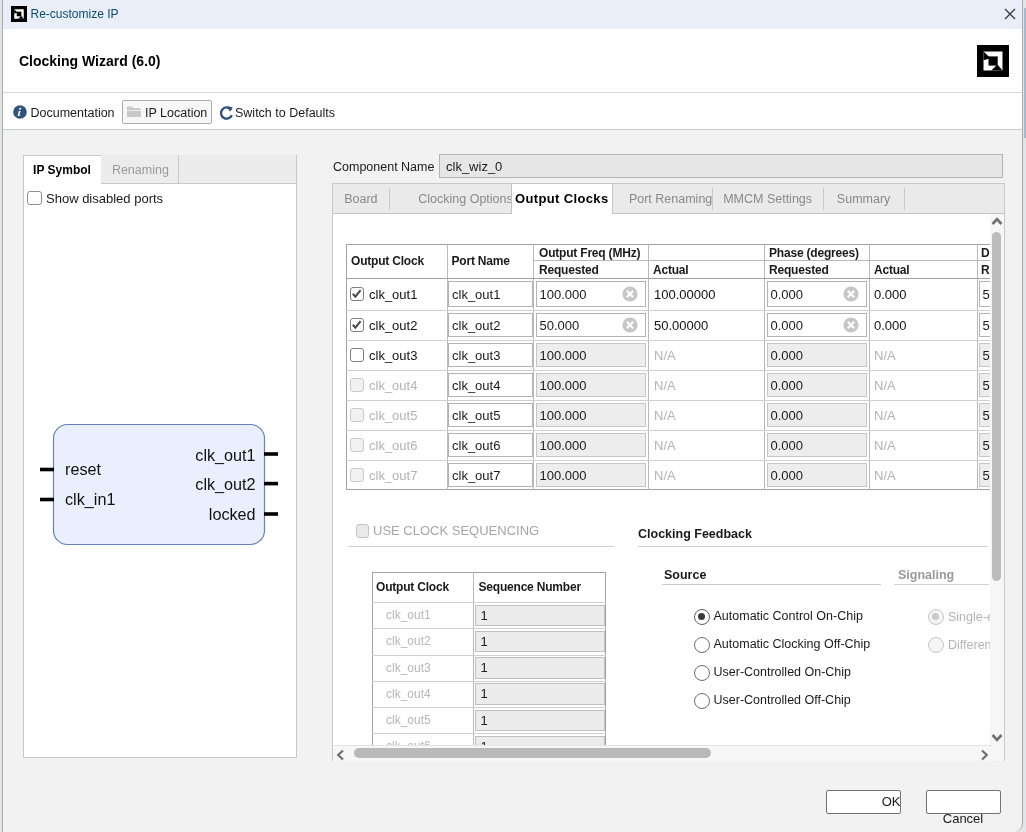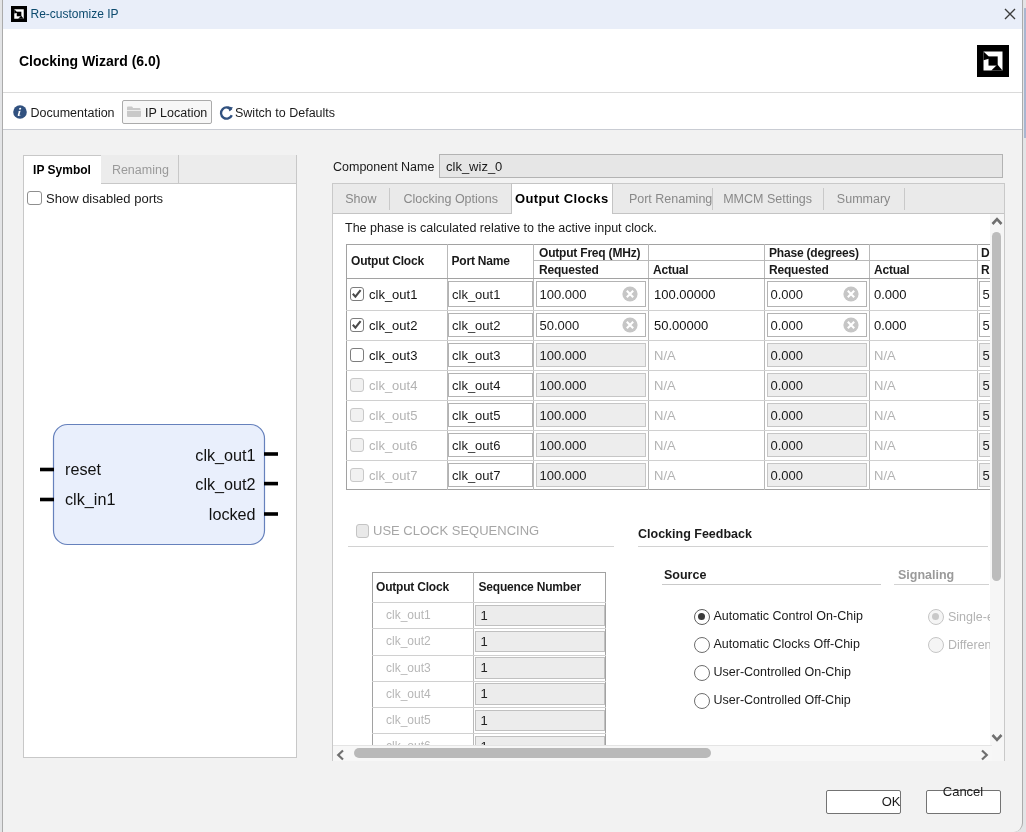--- a/index.html
+++ b/index.html
@@ -71,34 +71,33 @@
 <text x="232.6" y="305.8" text-anchor="end">clk_out1</text>
 <text x="232.6" y="335.4" text-anchor="end">clk_out2</text>
 <text x="232.6" y="365.1" text-anchor="end">locked</text>
 </g>
 </svg>
 <div class="ab" style="left:330px;top:159.5px;white-space:nowrap;font-size:12.5px">Component Name</div>
 <div class="ab" style="left:436px;top:154px;width:564px;height:24px;background:#e6e6e6;border:1px solid #b3b3b3"></div>
 <div class="ab" style="left:443px;top:159px;white-space:nowrap;font-size:13px">clk_wiz_0</div>
 <div class="ab" style="left:329px;top:183px;width:673px;height:578px;border:1px solid #c9c9c9;background:#fff"></div>
 <div class="ab" style="left:330px;top:184px;width:671px;height:30px;background:#eaeaea;border-bottom:1px solid #c4c4c4"></div>
-<div class="ab" style="left:330px;top:184px;white-space:nowrap;width:55.69999999999999px;height:30px;line-height:30px;text-align:center;font-weight:normal;color:#898989;font-size:12.5px">Show</div>
-<div class="ab" style="left:385.7px;top:184px;white-space:nowrap;width:124.10000000000002px;height:30px;line-height:30px;text-align:center;font-weight:normal;color:#898989;font-size:12.5px">Clocking Options</div>
+<div class="ab" style="left:330px;top:184px;white-space:nowrap;width:55.69999999999999px;height:30px;line-height:30px;text-align:center;font-weight:normal;color:#898989;font-size:12.5px">Board</div>
+<div class="ab" style="left:385.7px;top:184px;white-space:nowrap;width:124.10000000000002px;height:30px;line-height:30px;text-align:right;font-weight:normal;color:#898989;font-size:12.5px">Clocking Options</div>
 <div class="ab" style="left:611.6px;top:184px;white-space:nowrap;width:97.69999999999993px;height:30px;line-height:30px;text-align:right;font-weight:normal;color:#898989;font-size:12.5px">Port Renaming</div>
 <div class="ab" style="left:709.3px;top:184px;white-space:nowrap;width:110.60000000000002px;height:30px;line-height:30px;text-align:center;font-weight:normal;color:#898989;font-size:12.5px">MMCM Settings</div>
 <div class="ab" style="left:819.9px;top:184px;white-space:nowrap;width:81.39999999999998px;height:30px;line-height:30px;text-align:center;font-weight:normal;color:#898989;font-size:12.5px">Summary</div>
 <div class="ab" style="left:385.7px;top:188px;width:1px;height:22px;background:#c9c9c9"></div>
 <div class="ab" style="left:709.3px;top:188px;width:1px;height:22px;background:#c9c9c9"></div>
 <div class="ab" style="left:819.9px;top:188px;width:1px;height:22px;background:#c9c9c9"></div>
 <div class="ab" style="left:901.3px;top:188px;width:1px;height:22px;background:#c9c9c9"></div>
 <div class="ab" style="left:507.8px;top:183px;width:102px;height:32px;background:#fff;border:1px solid #c4c4c4;border-bottom:none"></div>
 <div class="ab" style="left:507.8px;top:184px;white-space:nowrap;width:102px;height:30px;line-height:30px;text-align:center;font-weight:bold;color:#000;font-size:13px;letter-spacing:0.35px">Output Clocks</div>
 <div class="ab" style="left:330px;top:214px;width:671px;height:547px;background:#fff"></div>
 <div class="ab" id="cw" style="left:330px;top:214px;width:658.5px;height:533px;overflow:hidden">
-<div class="ab" style="left:12px;top:6.5px;white-space:nowrap;font-size:12.5px">The phase is calculated relative to the active input clock.</div>
 <div class="ab" style="left:12.5px;top:30px;width:655.5px;height:246px;border:1px solid #a2a2a2;border-right:none"></div>
 <div class="ab" style="left:113.5px;top:30px;width:1px;height:246px;background:#b9b9b9"></div>
 <div class="ab" style="left:200px;top:30px;width:1px;height:246px;background:#b9b9b9"></div>
 <div class="ab" style="left:315px;top:30px;width:1px;height:246px;background:#b9b9b9"></div>
 <div class="ab" style="left:431.3px;top:30px;width:1px;height:246px;background:#b9b9b9"></div>
 <div class="ab" style="left:535.5px;top:30px;width:1px;height:246px;background:#b9b9b9"></div>
 <div class="ab" style="left:644px;top:30px;width:1px;height:246px;background:#b9b9b9"></div>
 <div class="ab" style="left:200px;top:46px;width:468px;height:1px;background:#b9b9b9"></div>
 <div class="ab" style="left:12.5px;top:64px;width:655.5px;height:1px;background:#a2a2a2"></div>
 <div class="ab" style="left:12.5px;top:96px;width:655.5px;height:1px;background:#d0d0d0"></div>
@@ -260,21 +259,21 @@
 <div class="ab" style="left:305px;top:331.5px;width:350px;height:1px;background:#d2d2d2"></div>
 <div class="ab" style="left:331px;top:354px;white-space:nowrap;font-weight:bold;font-size:12.5px">Source</div>
 <div class="ab" style="left:329px;top:370px;width:219px;height:1px;background:#c9c9c9"></div>
 <div class="ab" style="left:565px;top:354px;white-space:nowrap;font-weight:bold;font-size:12.5px;color:#9a9a9a">Signaling</div>
 <div class="ab" style="left:561px;top:370px;width:95px;height:1px;background:#d2d2d2"></div>
 <div class="ab" style="left:361px;top:394.5px;width:16px;height:16px;background:#fff;border:1.5px solid #5e5e5e;border-radius:50%">
         <div style="position:absolute;left:3px;top:3px;width:7px;height:7px;border-radius:50%;background:#3a3a3a"></div>
       </div>
 <div class="ab" style="left:380.5px;top:395.2px;white-space:nowrap;font-size:12.5px">Automatic Control On-Chip</div>
 <div class="ab" style="left:361px;top:422.5px;width:16px;height:16px;background:#fff;border:1.5px solid #6e6e6e;border-radius:50%"></div>
-<div class="ab" style="left:380.5px;top:423.2px;white-space:nowrap;font-size:12.5px">Automatic Clocks Off-Chip</div>
+<div class="ab" style="left:380.5px;top:423.2px;white-space:nowrap;font-size:12.5px">Automatic Clocking Off-Chip</div>
 <div class="ab" style="left:361px;top:450.5px;width:16px;height:16px;background:#fff;border:1.5px solid #6e6e6e;border-radius:50%"></div>
 <div class="ab" style="left:380.5px;top:451.2px;white-space:nowrap;font-size:12.5px">User-Controlled On-Chip</div>
 <div class="ab" style="left:361px;top:478.5px;width:16px;height:16px;background:#fff;border:1.5px solid #6e6e6e;border-radius:50%"></div>
 <div class="ab" style="left:380.5px;top:479.2px;white-space:nowrap;font-size:12.5px">User-Controlled Off-Chip</div>
 <div class="ab" style="left:594.5px;top:395px;width:16px;height:16px;background:#f5f5f5;border:1.5px solid #c6c6c6;border-radius:50%">
         <div style="position:absolute;left:3px;top:3px;width:7px;height:7px;border-radius:50%;background:#c9c9c9"></div>
       </div>
 <div class="ab" style="left:615px;top:395.7px;white-space:nowrap;font-size:12.5px;color:#b3b3b3">Single-ended</div>
 <div class="ab" style="left:594.5px;top:423px;width:16px;height:16px;background:#f5f5f5;border:1.5px solid #c6c6c6;border-radius:50%"></div>
 <div class="ab" style="left:615px;top:423.7px;white-space:nowrap;font-size:12.5px;color:#b3b3b3">Differential</div>
@@ -291,13 +290,13 @@
 <svg class="ab" style="left:333px;top:748.5px" width="9" height="12" viewBox="0 0 9 12">
       <path d="M7 1.5 L2.2 6 L7 10.5" stroke="#6f6f6f" stroke-width="2.2" fill="none"></path>
     </svg>
 <svg class="ab" style="left:976.5px;top:748.5px" width="9" height="12" viewBox="0 0 9 12">
       <path d="M2 1.5 L6.8 6 L2 10.5" stroke="#6f6f6f" stroke-width="2.2" fill="none"></path>
     </svg>
 <div class="ab" style="left:351px;top:747.5px;width:357px;height:10.5px;background:#b9b9b9;border-radius:5px"></div>
 <div class="ab" style="left:823px;top:789.5px;width:74.5px;height:24px;background:#fff;border:1px solid #737373;border-radius:2px"></div>
 <div class="ab" style="left:823px;top:789.5px;white-space:nowrap;width:74.5px;height:24px;line-height:23px;text-align:right;font-size:13px">OK</div>
 <div class="ab" style="left:922.5px;top:789.5px;width:75px;height:24px;background:#fff;border:1px solid #737373;border-radius:2px"></div>
-<div class="ab" style="left:922.5px;top:780px;white-space:nowrap;width:75px;height:24px;line-height:23px;text-align:center;font-size:13px">Cancel</div>
+<div class="ab" style="left:922.5px;top:807px;white-space:nowrap;width:75px;height:24px;line-height:23px;text-align:center;font-size:13px">Cancel</div>
 </div>
 </body></html>

